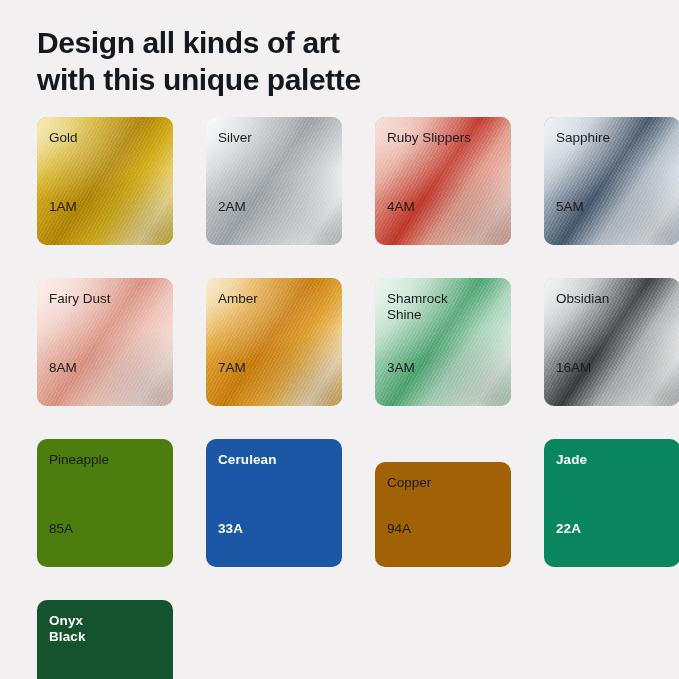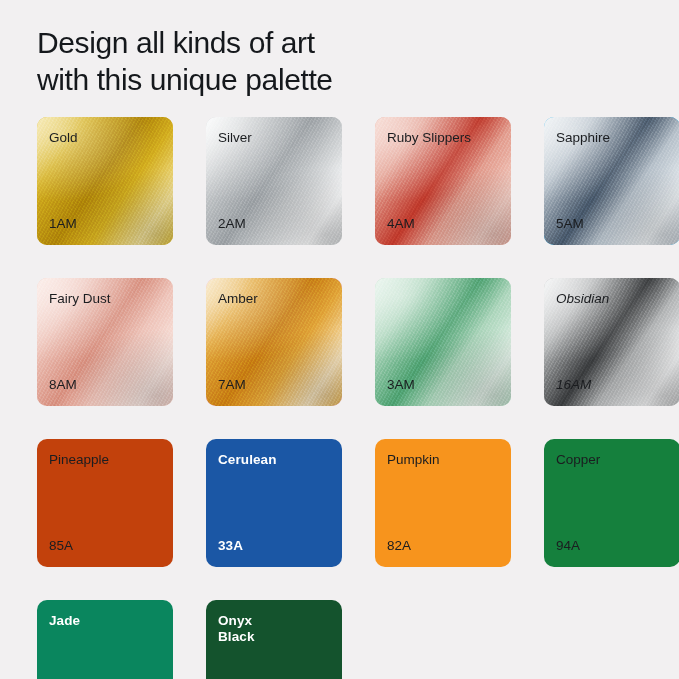--- a/index.html
+++ b/index.html
@@ -18,21 +18,21 @@
 
   #page { position: relative; width: 679px; height: 679px; }
 
   
   .heading {
     position: absolute;
     left: 37px;
     top: 25px;
     width: 610px;
     font-size: 30px;
-    font-weight: 400;
+    font-weight: 700;
     line-height: 1.22;
     letter-spacing: -0.4px;
     color: #15181c;
     white-space: pre-line;
   }
 
   
   .grid {
     position: absolute;
     left: 37px;
@@ -81,21 +81,21 @@
   .swatch-label,
   .swatch-code {
     position: absolute;
     left: 12px;
     z-index: 3;
     font-size: 13.5px;
     line-height: 1.18;
     white-space: pre-line;
   }
   .swatch-label { top: 13px; }
-  .swatch-code  { bottom: 13px; }
+  .swatch-code  { bottom: 30px; }
 
   
   .txt-dark .swatch-label,
   .txt-dark .swatch-code {
     color: #1b1d20;
     font-weight: 400;
   }
   .txt-light .swatch-label,
   .txt-light .swatch-code {
     color: #ffffff;
@@ -158,43 +158,41 @@
         <div class="foil-c" style="background: radial-gradient(120% 95% at 18% 14%, rgba(255, 255, 255, 0.38), rgba(255, 255, 255, 0) 55%), radial-gradient(110% 90% at 88% 92%, rgba(0, 0, 0, 0.2), rgba(0, 0, 0, 0) 58%);"></div>
         <div class="grain"></div>
         <div class="swatch-label">Amber</div>
         <div class="swatch-code">7AM</div>
       </div>
       <div class="swatch txt-dark" style="background: rgb(175, 215, 190);">
         <div class="foil-a" style="background: linear-gradient(125deg, rgb(223, 240, 229) 0%, rgb(175, 215, 190) 22%, rgb(79, 163, 115) 47%, rgb(175, 215, 190) 63%, rgb(223, 240, 229) 84%, rgb(175, 215, 190) 100%);"></div>
         <div class="foil-b" style="background: linear-gradient(128deg, rgba(255, 255, 255, 0.55) 0%, rgba(255, 255, 255, 0) 30%, rgba(255, 255, 255, 0) 68%, rgba(255, 255, 255, 0.45) 92%); mix-blend-mode: soft-light;"></div>
         <div class="foil-c" style="background: radial-gradient(120% 95% at 18% 14%, rgba(255, 255, 255, 0.38), rgba(255, 255, 255, 0) 55%), radial-gradient(110% 90% at 88% 92%, rgba(0, 0, 0, 0.2), rgba(0, 0, 0, 0) 58%);"></div>
         <div class="grain"></div>
+        <div class="swatch-label">Shamrock
+Shine</div>
         <div class="swatch-code">3AM</div>
       </div>
-      <div class="swatch txt-dark" style="background: rgb(180, 182, 183); font-style: italic;">
+      <div class="swatch txt-dark" style="background: rgb(180, 182, 183);">
         <div class="foil-a" style="background: linear-gradient(125deg, rgb(240, 241, 242) 0%, rgb(180, 182, 183) 22%, rgb(58, 60, 62) 47%, rgb(180, 182, 183) 63%, rgb(240, 241, 242) 84%, rgb(180, 182, 183) 100%);"></div>
         <div class="foil-b" style="background: linear-gradient(128deg, rgba(255, 255, 255, 0.55) 0%, rgba(255, 255, 255, 0) 30%, rgba(255, 255, 255, 0) 68%, rgba(255, 255, 255, 0.45) 92%); mix-blend-mode: soft-light;"></div>
         <div class="foil-c" style="background: radial-gradient(120% 95% at 18% 14%, rgba(255, 255, 255, 0.38), rgba(255, 255, 255, 0) 55%), radial-gradient(110% 90% at 88% 92%, rgba(0, 0, 0, 0.2), rgba(0, 0, 0, 0) 58%);"></div>
         <div class="grain"></div>
         <div class="swatch-label">Obsidian</div>
         <div class="swatch-code">16AM</div>
       </div>
-      <div class="swatch txt-dark" style="background: #c2410c; padding-left: 28px;">
+      <div class="swatch txt-dark" style="background: #4d7c0f; padding-left: 28px;">
         <div class="swatch-label">Pineapple</div>
         <div class="swatch-code">85A</div>
       </div>
       <div class="swatch txt-light" style="background: rgb(27, 87, 165); padding-left: 24px;">
         <div class="swatch-label">Cerulean</div>
         <div class="swatch-code">33A</div>
       </div>
-      <div class="swatch txt-dark" style="background: rgb(247, 148, 29);">
-        <div class="swatch-label">Pumpkin</div>
-        <div class="swatch-code">82A</div>
-      </div>
-      <div class="swatch txt-dark" style="background: #15803d;">
+      <div class="swatch txt-dark" style="background: #a16207; margin-top: 23px;">
         <div class="swatch-label">Copper</div>
         <div class="swatch-code">94A</div>
       </div>
       <div class="swatch txt-light" style="background: rgb(10, 134, 94);">
         <div class="swatch-label">Jade</div>
         <div class="swatch-code">22A</div>
       </div>
       <div class="swatch txt-light" style="background: #14532d;">
         <div class="swatch-label">Onyx
 Black</div>

